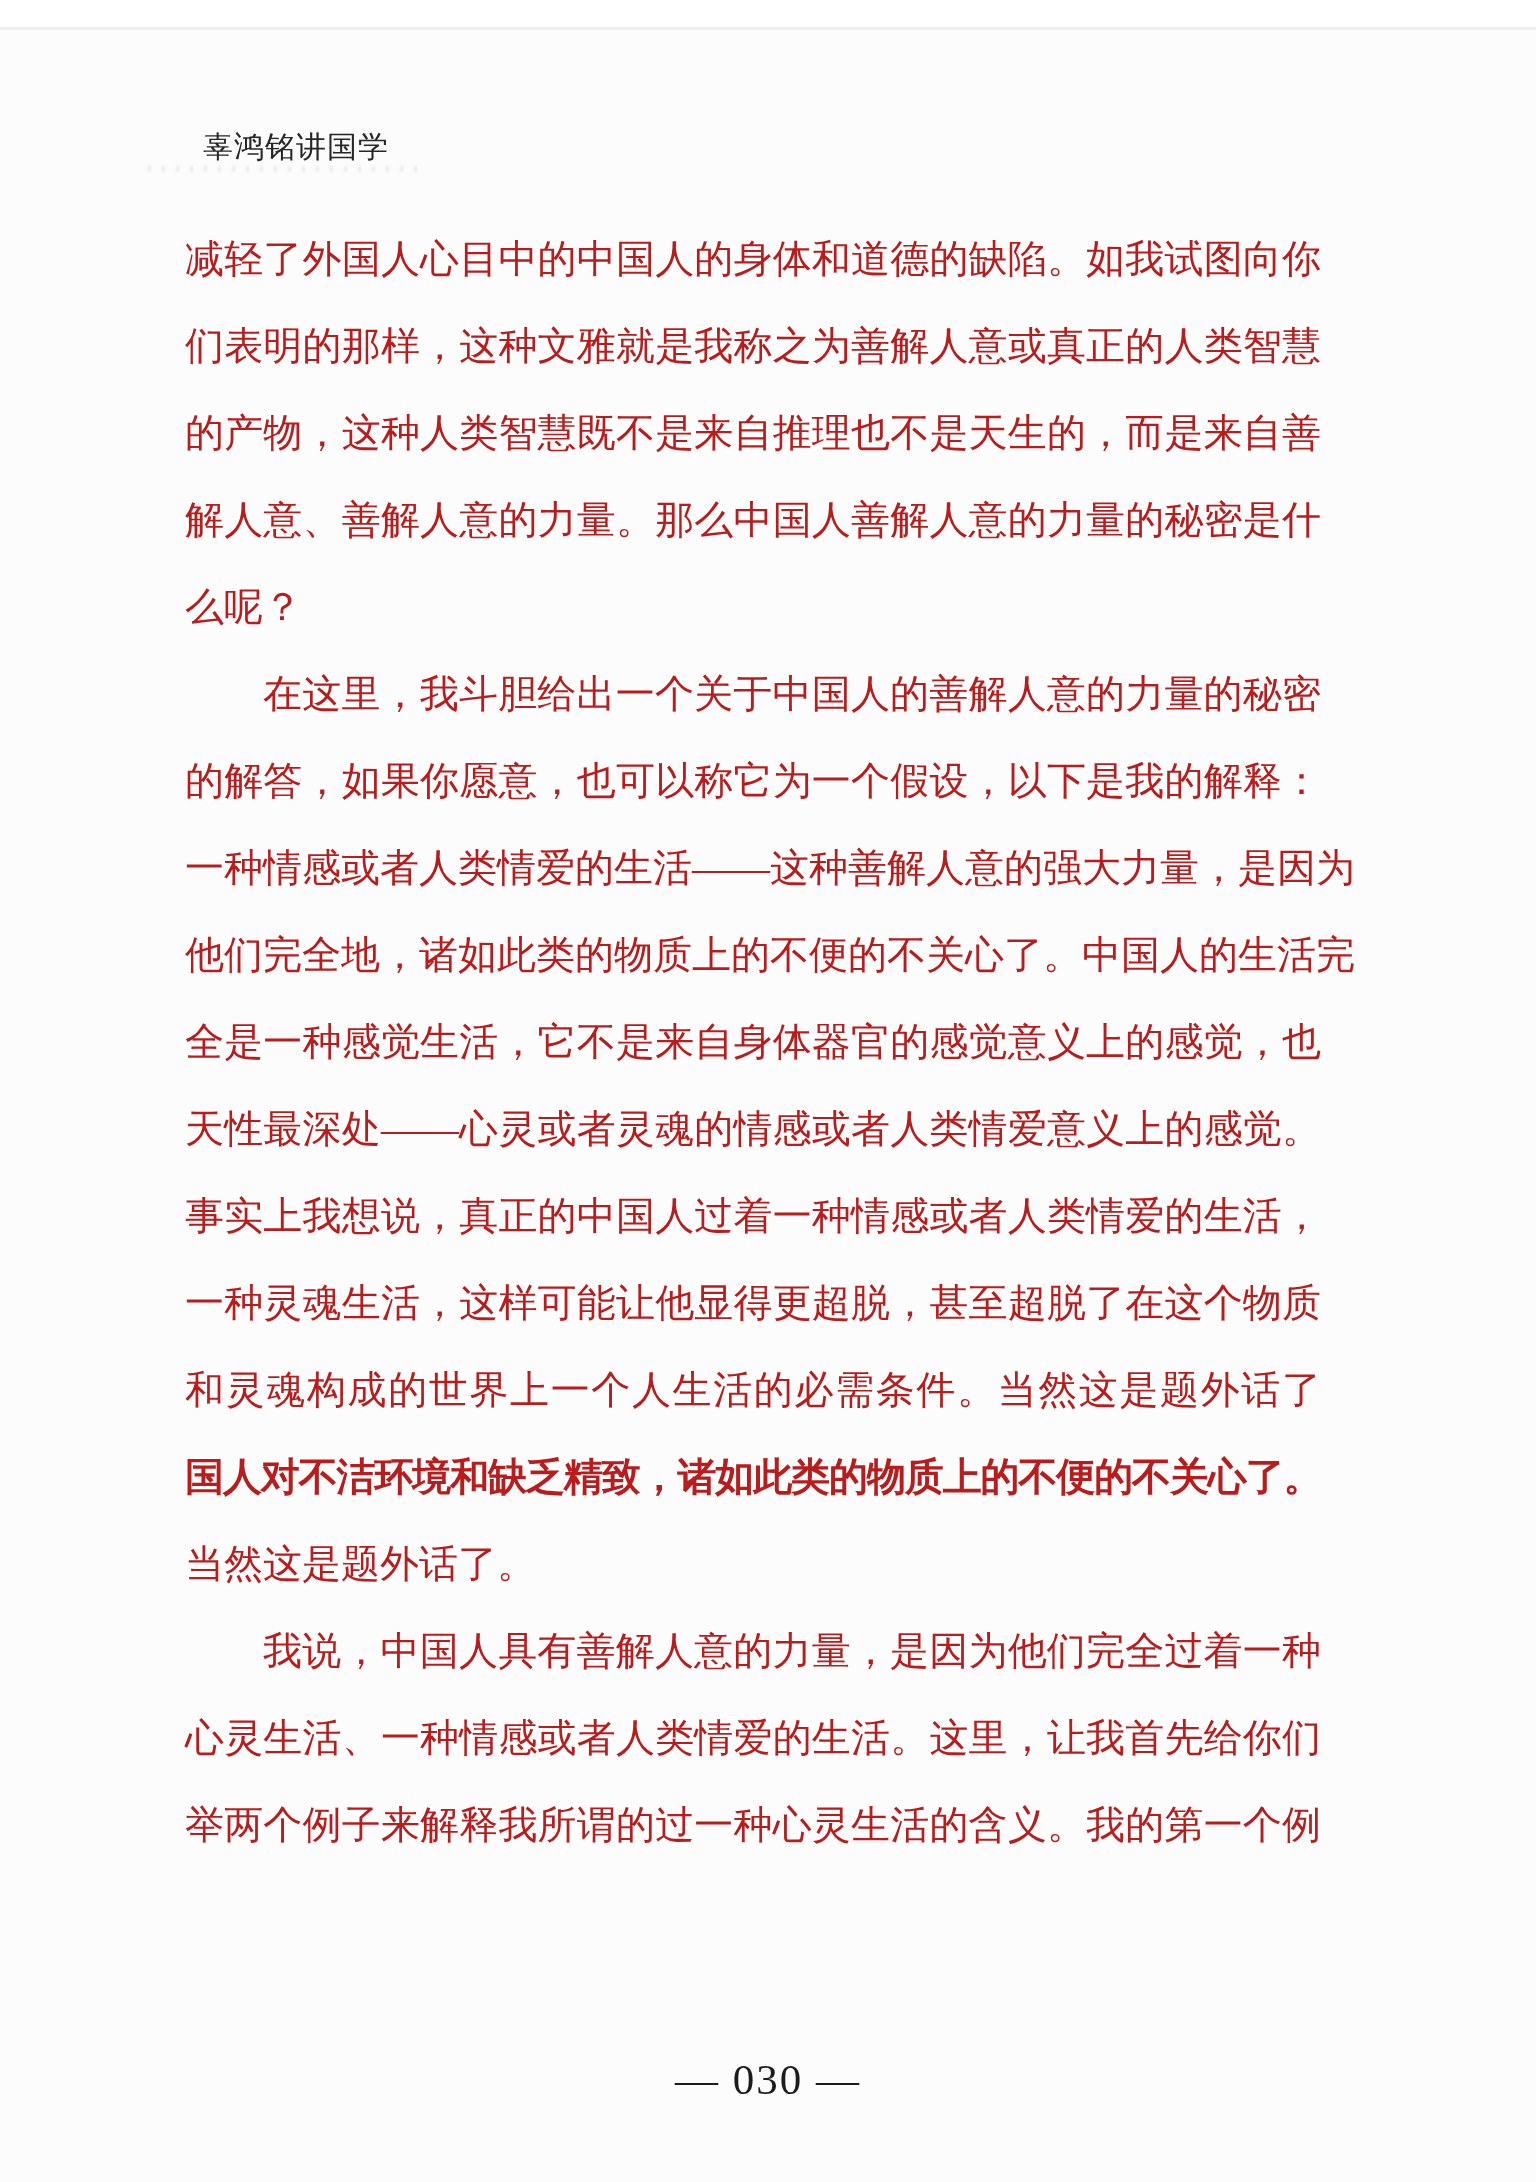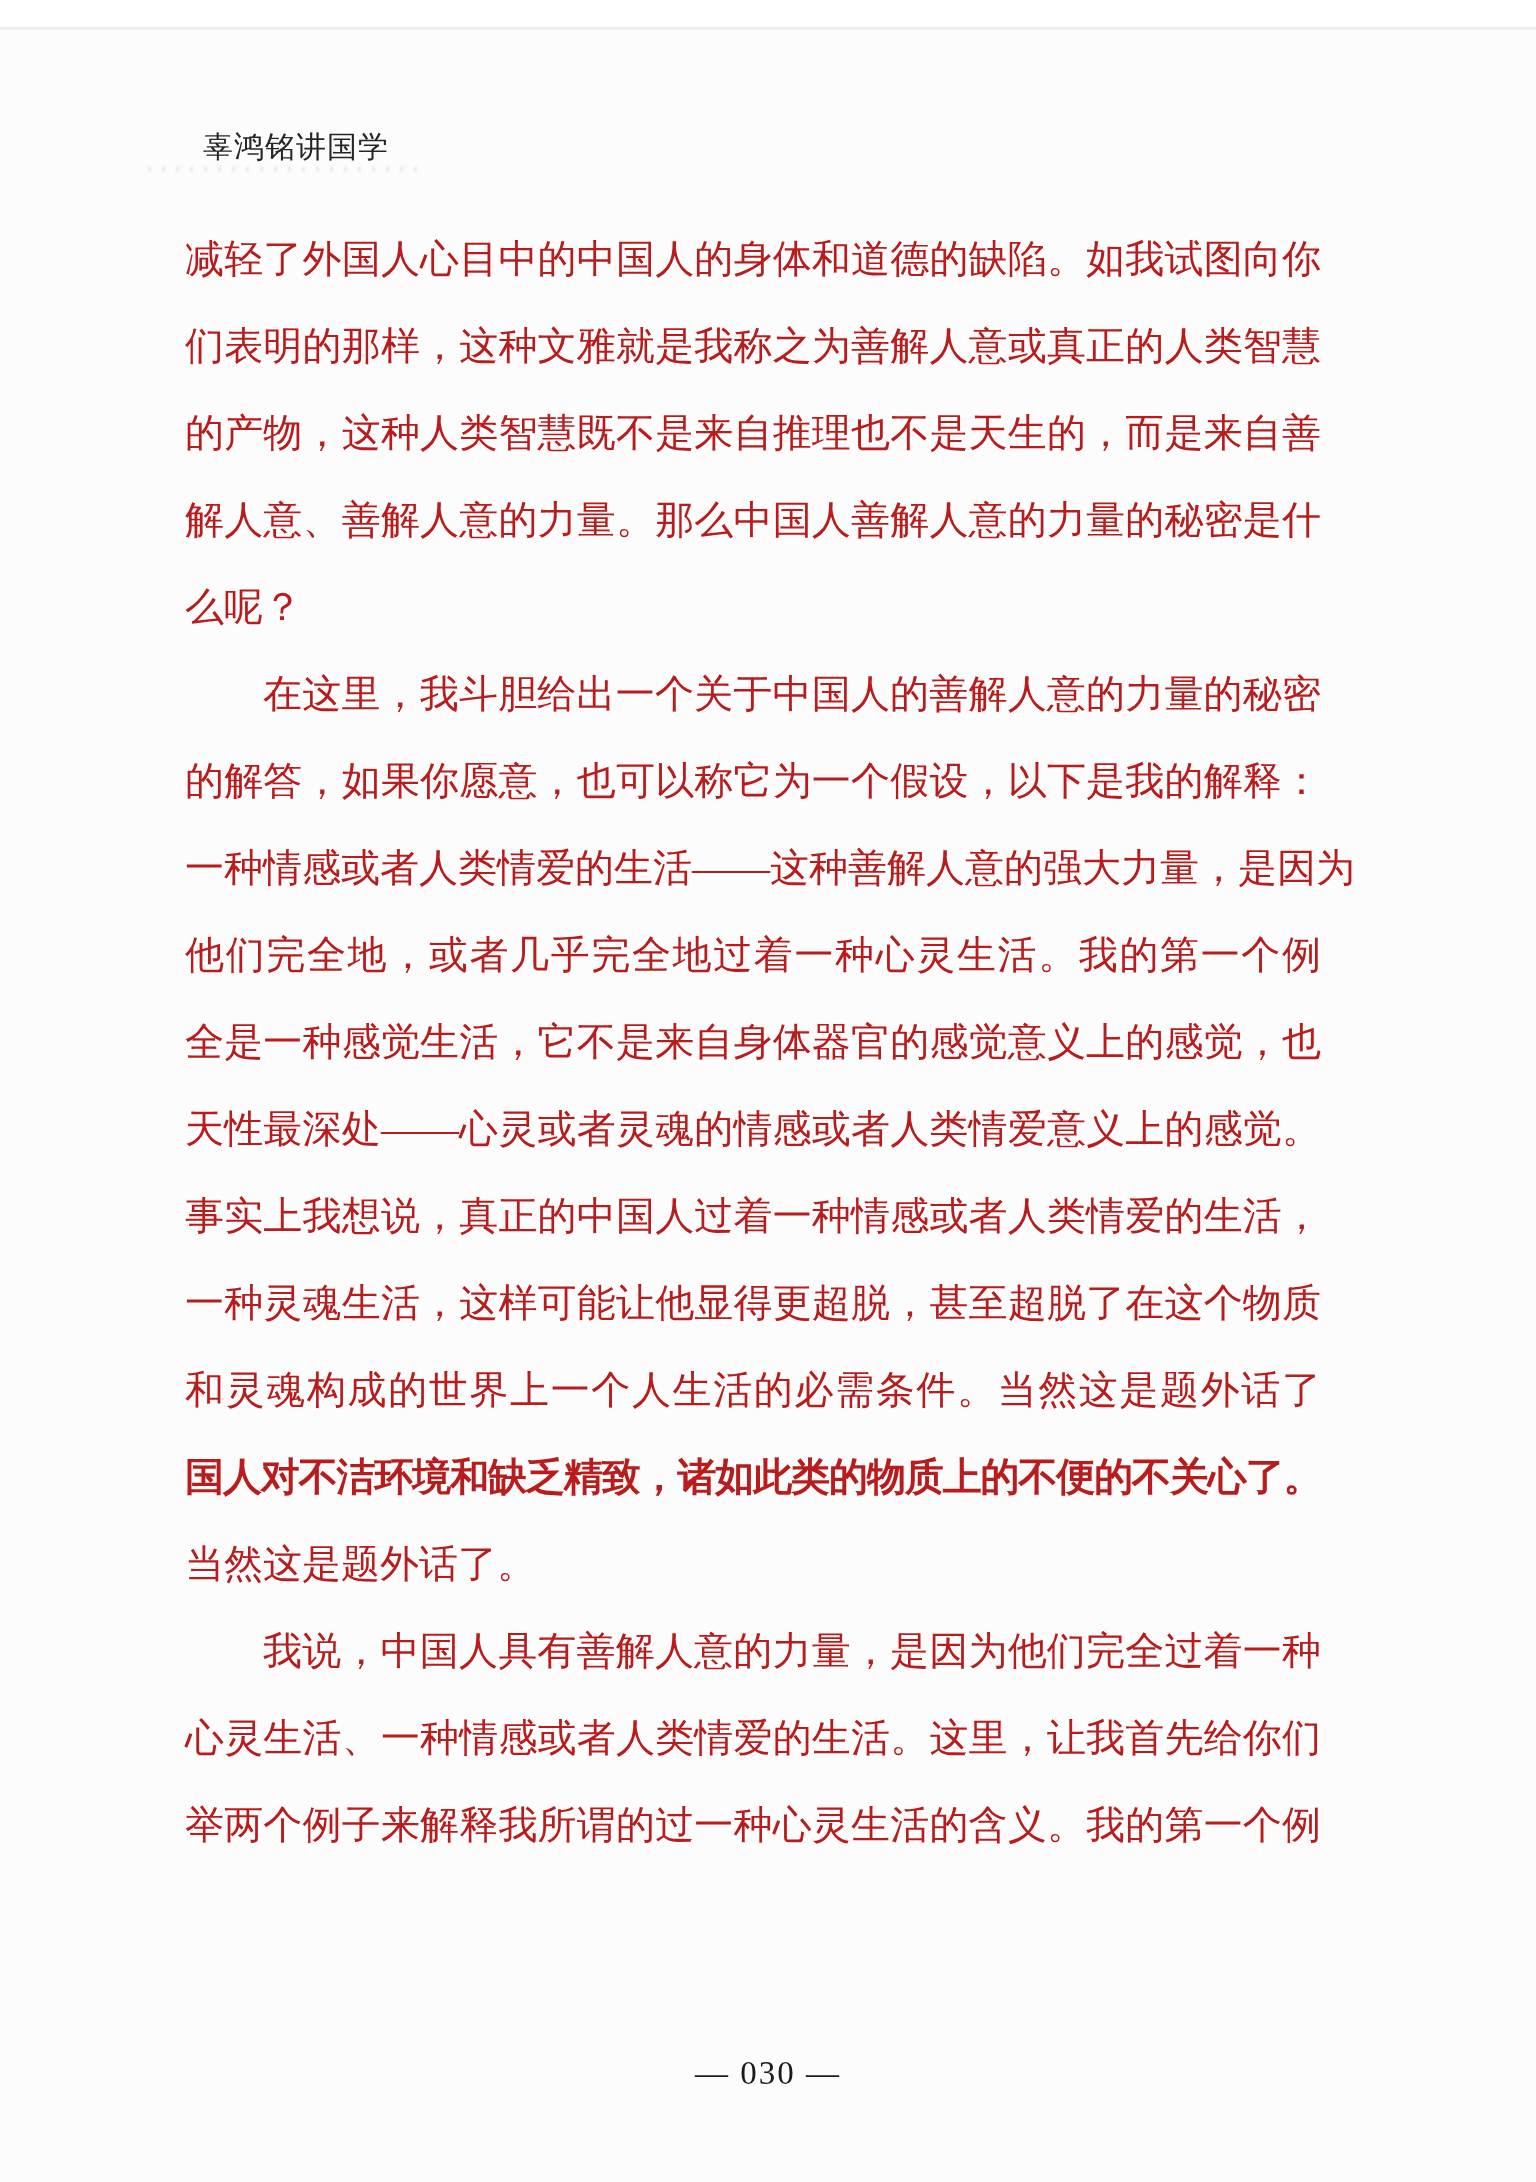--- a/index.html
+++ b/index.html
@@ -76,42 +76,42 @@
   .line.tight {
     letter-spacing: -1.6px;
     font-weight: bold;
   }
   .page-number {
     position: absolute;
     left: 0;
     top: 2028px;
     width: 100%;
     text-align: center;
-    font-size: 33px;
+    font-size: 43px;
     color: #1c1c1c;
     letter-spacing: 2px;
   }
 </style>
 </head>
 <body>
 
 <div class="page">
   <div class="scan-edge-top"></div>
   <div class="running-header">辜鸿铭讲国学</div>
   <div class="scan-artifact"></div>
   <div class="body-text">
       <div class="line">减轻了外国人心目中的中国人的身体和道德的缺陷。如我试图向你</div>
       <div class="line">们表明的那样，这种文雅就是我称之为善解人意或真正的人类智慧</div>
       <div class="line">的产物，这种人类智慧既不是来自推理也不是天生的，而是来自善</div>
       <div class="line">解人意、善解人意的力量。那么中国人善解人意的力量的秘密是什</div>
       <div class="line para-end">么呢？</div>
       <div class="line indent">在这里，我斗胆给出一个关于中国人的善解人意的力量的秘密</div>
       <div class="line">的解答，如果你愿意，也可以称它为一个假设，以下是我的解释：</div>
       <div class="line">一种情感或者人类情爱的生活——这种善解人意的强大力量，是因为</div>
-      <div class="line">他们完全地，或者几乎完全地过着一种心灵生活。我的第一个例</div>
+      <div class="line">他们完全地，诸如此类的物质上的不便的不关心了。中国人的生活完</div>
       <div class="line">全是一种感觉生活，它不是来自身体器官的感觉意义上的感觉，也</div>
       <div class="line">天性最深处——心灵或者灵魂的情感或者人类情爱意义上的感觉。</div>
       <div class="line">事实上我想说，真正的中国人过着一种情感或者人类情爱的生活，</div>
       <div class="line">一种灵魂生活，这样可能让他显得更超脱，甚至超脱了在这个物质</div>
       <div class="line">和灵魂构成的世界上一个人生活的必需条件。当然这是题外话了</div>
       <div class="line tight">国人对不洁环境和缺乏精致，诸如此类的物质上的不便的不关心了。</div>
       <div class="line para-end">当然这是题外话了。</div>
       <div class="line indent">我说，中国人具有善解人意的力量，是因为他们完全过着一种</div>
       <div class="line">心灵生活、一种情感或者人类情爱的生活。这里，让我首先给你们</div>
       <div class="line">举两个例子来解释我所谓的过一种心灵生活的含义。我的第一个例</div>

